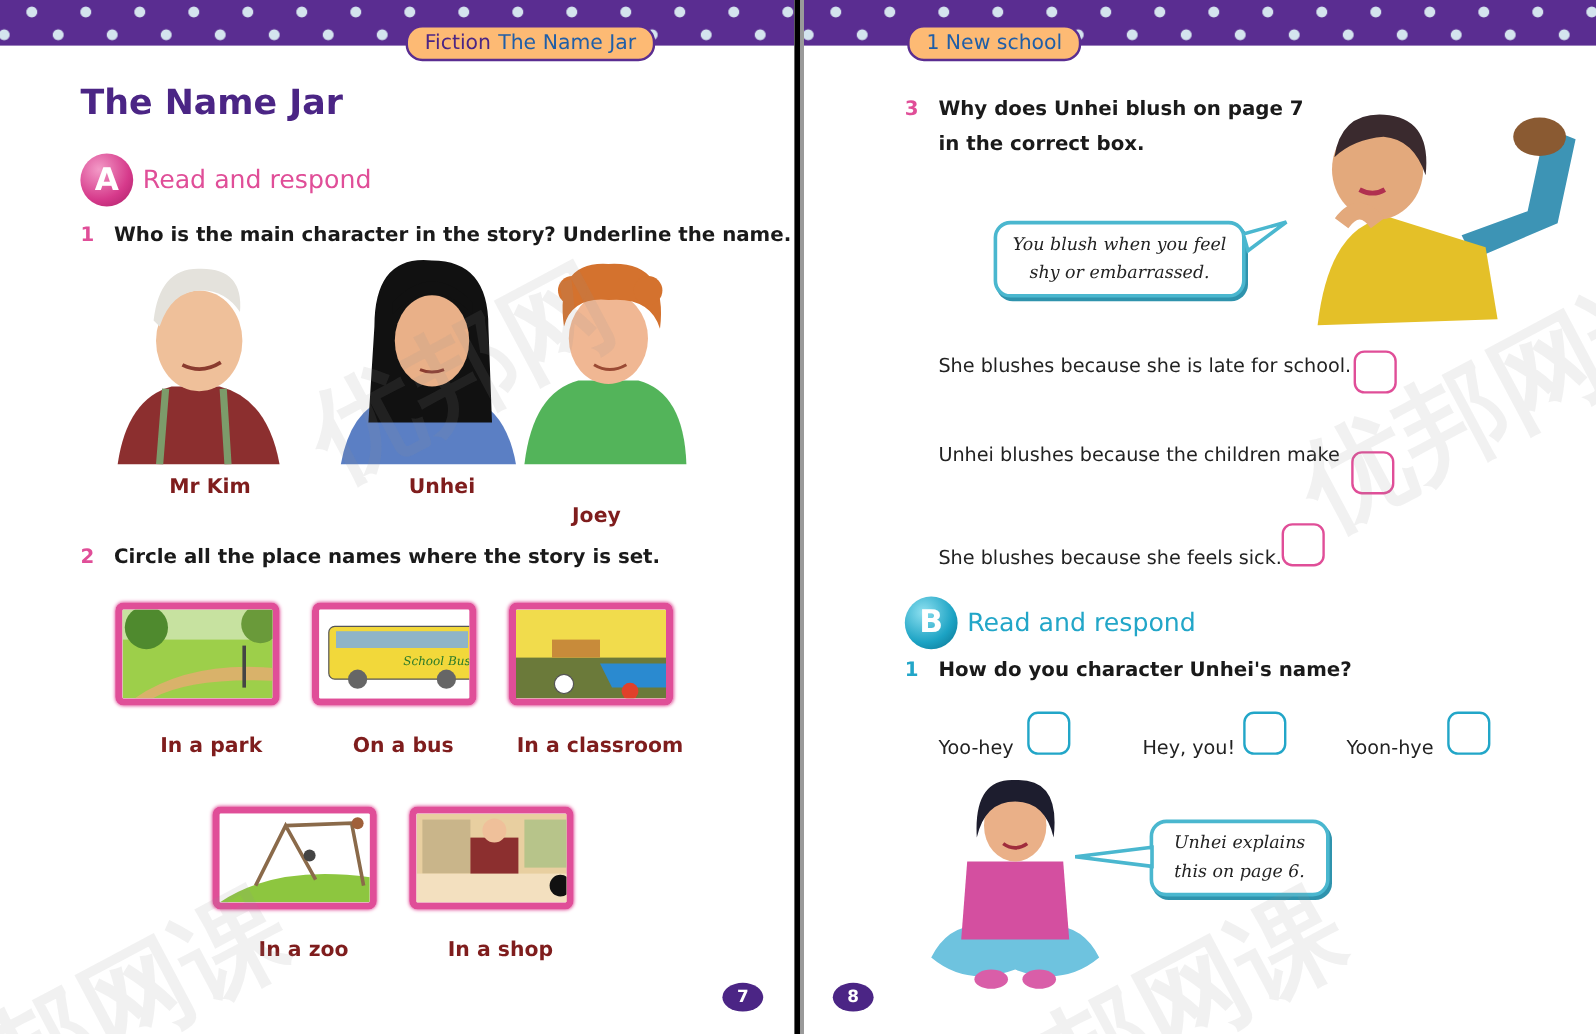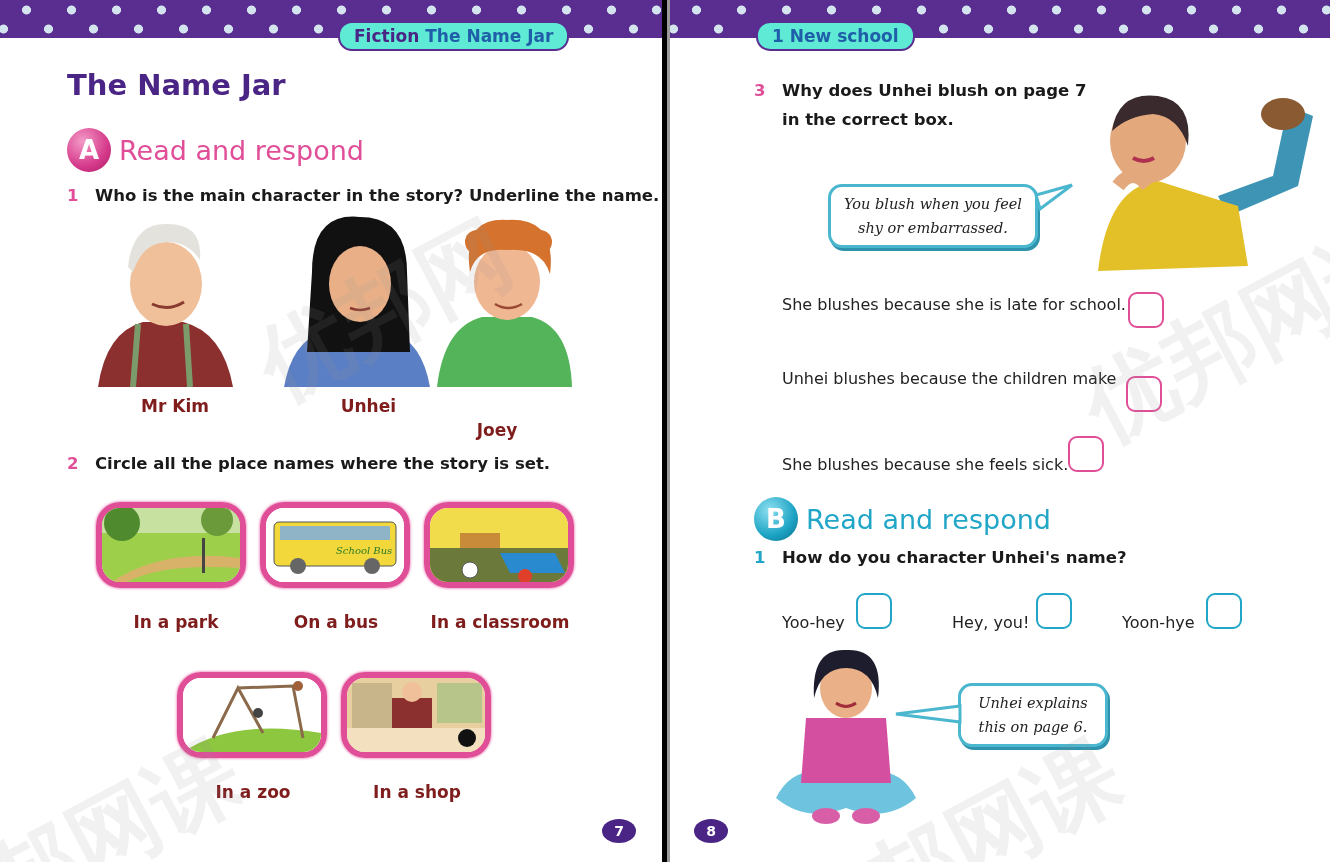--- a/index.html
+++ b/index.html
@@ -13,48 +13,48 @@
   .spine-gray { position: absolute; left: 667px; top: 0; width: 3px; height: 862px; background: #9a9a9a; }
 
   .banner { position: absolute; top: 0; left: 0; right: 0; height: 38px;
     background-color: #5a2d91;
     background-image:
       radial-gradient(circle, #d4e4ee 4.2px, transparent 4.8px),
       radial-gradient(circle, #d4e4ee 4.2px, transparent 4.8px);
     background-size: 45px 38px, 45px 38px;
     background-position: 4px -9px, 26px 10px;
   }
-  .tab { position: absolute; top: 21px; height: 30px; background: #5eead4; border: 2.5px solid #5a2d91;
+  .tab { position: absolute; top: 21px; height: 30px; background: #fdba74; border: 2.5px solid #5a2d91;
     border-radius: 14px; padding: 0 14px; display: flex; align-items: center; gap: 6px;
-    font-family: "DejaVu Sans", sans-serif; font-weight: bold; font-size: 17px; white-space: nowrap; }
+    font-family: "DejaVu Sans", sans-serif; font-weight: normal; font-size: 17px; white-space: nowrap; }
   .tab .t1 { color: #4b2585; }
   .tab .t2 { color: #1f5ea8; }
   .tab-left { left: 338px; }
   .tab-right { left: 86px; color: #1f5ea8; }
 
   .title { position: absolute; left: 67px; top: 68px; font-size: 29px; font-weight: bold; color: #4b2585; }
 
   .section-head { position: absolute; display: flex; align-items: center; gap: 8px; }
   .badge { width: 44px; height: 44px; border-radius: 50%; display: flex; align-items: center; justify-content: center;
     color: #fff; font-weight: bold; font-size: 26px; }
   .badge-a { background: radial-gradient(circle at 35% 30%, #f39ac7, #d63a8b 60%, #a81d66); }
   .badge-b { background: radial-gradient(circle at 35% 30%, #8ee0f0, #1ca3c4 60%, #0a6d8a); }
-  .section-title { font-size: 27px; text-align: center; }
+  .section-title { font-size: 21px; text-align: center; }
   .st-a { color: #e04e98; }
   .st-b { color: #22a6c8; }
 
   .q { position: absolute; display: flex; gap: 14px; font-size: 16.5px; font-weight: bold; line-height: 29px; }
   .q .num { font-weight: bold; width: 14px; }
   .num-pink { color: #e04e98; }
   .num-blue { color: #22a6c8; }
 
   .char { position: absolute; top: 212px; width: 150px; height: 175px; }
   .char-label, .place-label { position: absolute; font-size: 17px; font-weight: bold; color: #7f1d1d; text-align: center; }
 
-  .place { position: absolute; width: 150px; height: 86px; border: 6px solid #e04e98; border-radius: 24px; overflow: hidden;
+  .place { position: absolute; width: 137px; height: 86px; border: 6px solid #e04e98; border-radius: 7px; overflow: hidden;
     box-shadow: 0 0 3px #e04e98; }
 
   .opt { position: absolute; font-size: 16px; color: #222; line-height: 29px; }
   .box { position: absolute; width: 36px; height: 36px; border-radius: 9px; background: #fff; }
   .box-pink { border: 2.5px solid #e04e98; }
   .box-blue { border: 2.5px solid #22a6c8; }
 
   .bubble { position: absolute; background: #fff; border: 3px solid #4ab7cf; border-radius: 14px;
     box-shadow: 2px 3px 0 #2f93ad; font-family: "DejaVu Serif", serif; font-style: italic; font-size: 14.5px;
     color: #222; text-align: center; line-height: 24px; display: flex; align-items: center; justify-content: center; }

